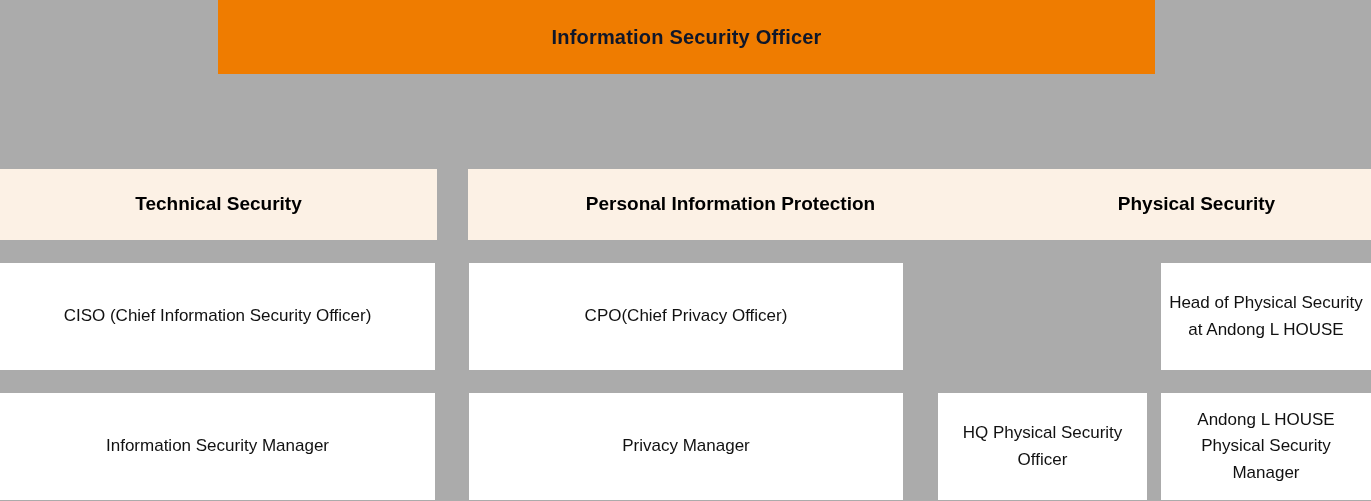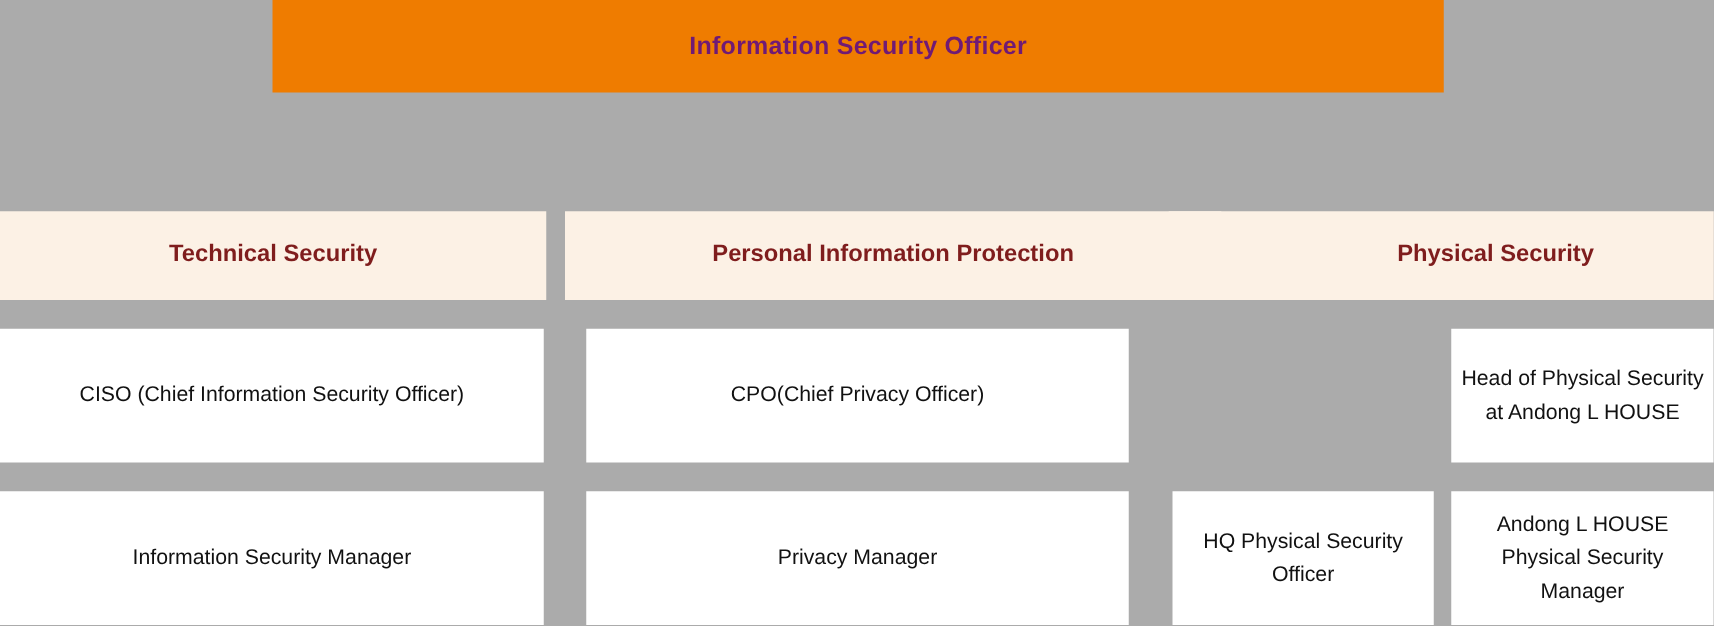--- a/index.html
+++ b/index.html
@@ -28,49 +28,49 @@
     top: 0px;
     width: 937px;
     height: 74px;
     background: #ef7c00;
     display: flex;
     align-items: center;
     justify-content: center;
     box-sizing: border-box;
   }
   .top-banner-label {
-    color: #701a75;
+    color: #0f172a;
     font-size: 20px;
     font-weight: bold;
     letter-spacing: 0.2px;
     text-align: right;
     line-height: 1.2;
   }
 
   
   .col-header {
     position: absolute;
     top: 169px;
     height: 71px;
     background: #fcf1e5;
     display: flex;
     align-items: center;
     justify-content: center;
     box-sizing: border-box;
   }
   .col-header-label {
-    color: #7f1d1d;
+    color: #000000;
     font-size: 19px;
     font-weight: bold;
     text-align: center;
     line-height: 1.2;
   }
 
   .col-header.c0 { left: 0px;    width: 437px; }
-  .col-header.c1 { left: 452px;  width: 525px; }
+  .col-header.c1 { left: 468px;  width: 525px; }
   .col-header.c2 { left: 935px;  width: 523px; }
 
   
   .node-box {
     position: absolute;
     background: #ffffff;
     display: flex;
     align-items: center;
     justify-content: center;
     box-sizing: border-box;

